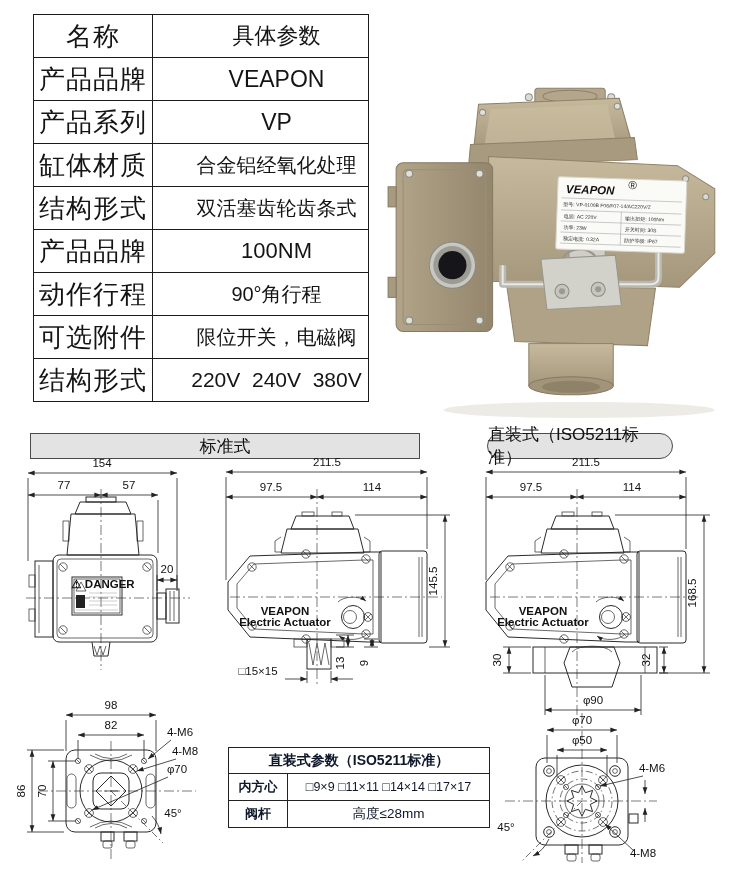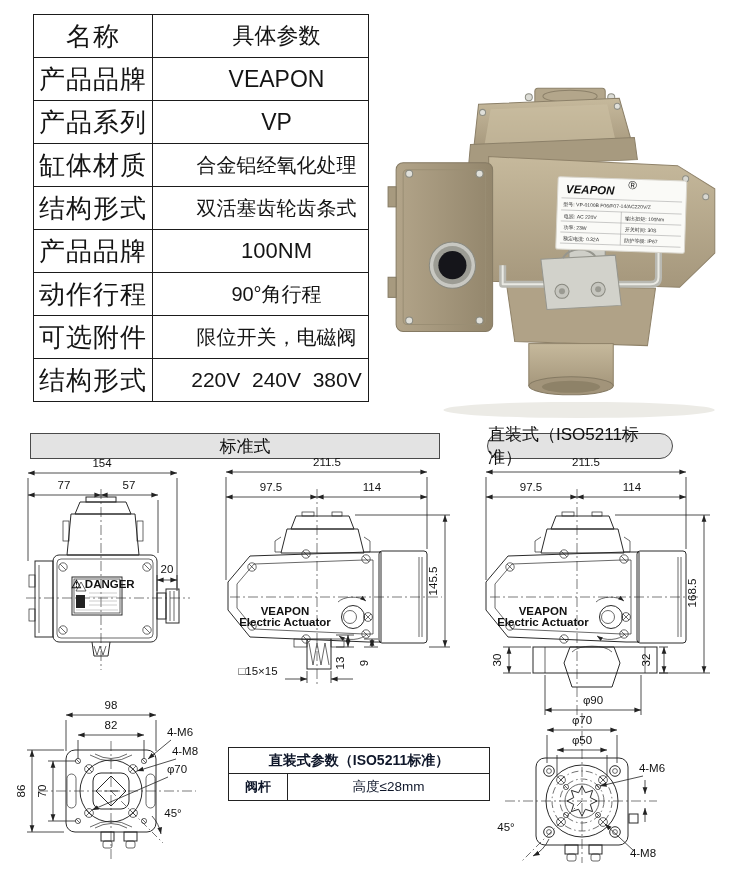--- a/index.html
+++ b/index.html
@@ -6,21 +6,21 @@
   .page{position:relative;width:750px;height:884px;background:#ffffff;overflow:hidden;
         font-family:"Liberation Sans",sans-serif;}
   
   .spec-table{position:absolute;left:33px;top:14px;width:336px;border-collapse:collapse;table-layout:fixed;background:#fff;}
   .spec-table td{border:1.6px solid #1b1b1b;text-align:center;vertical-align:middle;color:#141414;padding:0;}
   .spec-table td.lbl{width:118px;font-size:26px;height:42px;letter-spacing:1px;}
   .spec-table td.val{font-size:20px;white-space:pre;padding-left:32px;}
   
   .bar{position:absolute;height:24px;background:#e3e3e3;border:1px solid #4a4a4a;
        display:flex;align-items:center;justify-content:center;font-size:17px;color:#101010;}
-  #bar-std{left:30px;top:433px;width:388px;padding-left:20px;}
+  #bar-std{left:30px;top:433px;width:388px;}
   #bar-direct{left:487px;top:433px;width:184px;border-radius:13px;}
   
   .iso-table{position:absolute;left:228px;top:747px;width:262px;border-collapse:collapse;background:#fff;z-index:3;}
   .iso-table td{border:1.6px solid #222;color:#0f172a;text-align:center;vertical-align:middle;padding:0;}
   .iso-table td.title{font-size:14px;font-weight:bold;height:25px;}
   .iso-table td.ilbl{width:58px;font-size:13px;font-weight:bold;height:26px;}
   .iso-table td.ival{font-size:12.5px;white-space:pre;}
   
   svg{position:absolute;}
   #drawings{left:0;top:425px;}
@@ -172,20 +172,24 @@
 
   <div class="bar" id="bar-std">标准式</div>
   <div class="bar" id="bar-direct">直装式（ISO5211标准）</div>
 
   <table class="iso-table">
     <tbody>
         <tr>
       <td class="title" colspan="2">直装式参数（ISO5211标准）</td>
     </tr>
     <tr>
+      <td class="ilbl">内方心</td>
+      <td class="ival">□9×9 □11×11 □14×14 □17×17</td>
+    </tr>
+    <tr>
       <td class="ilbl">阀杆</td>
       <td class="ival" style="font-size:13.5px">高度≤28mm</td>
     </tr>
   </tbody>
     </table>
 
   <svg id="drawings" width="750" height="459" viewBox="0 0 750 459">
     <defs>
       <marker id="arw" viewBox="0 0 10 8" refX="9.5" refY="4" markerWidth="9" markerHeight="7" orient="auto-start-reverse">
         <path d="M0,0.6 L9.5,4 L0,7.4 Z" fill="#222"></path>

